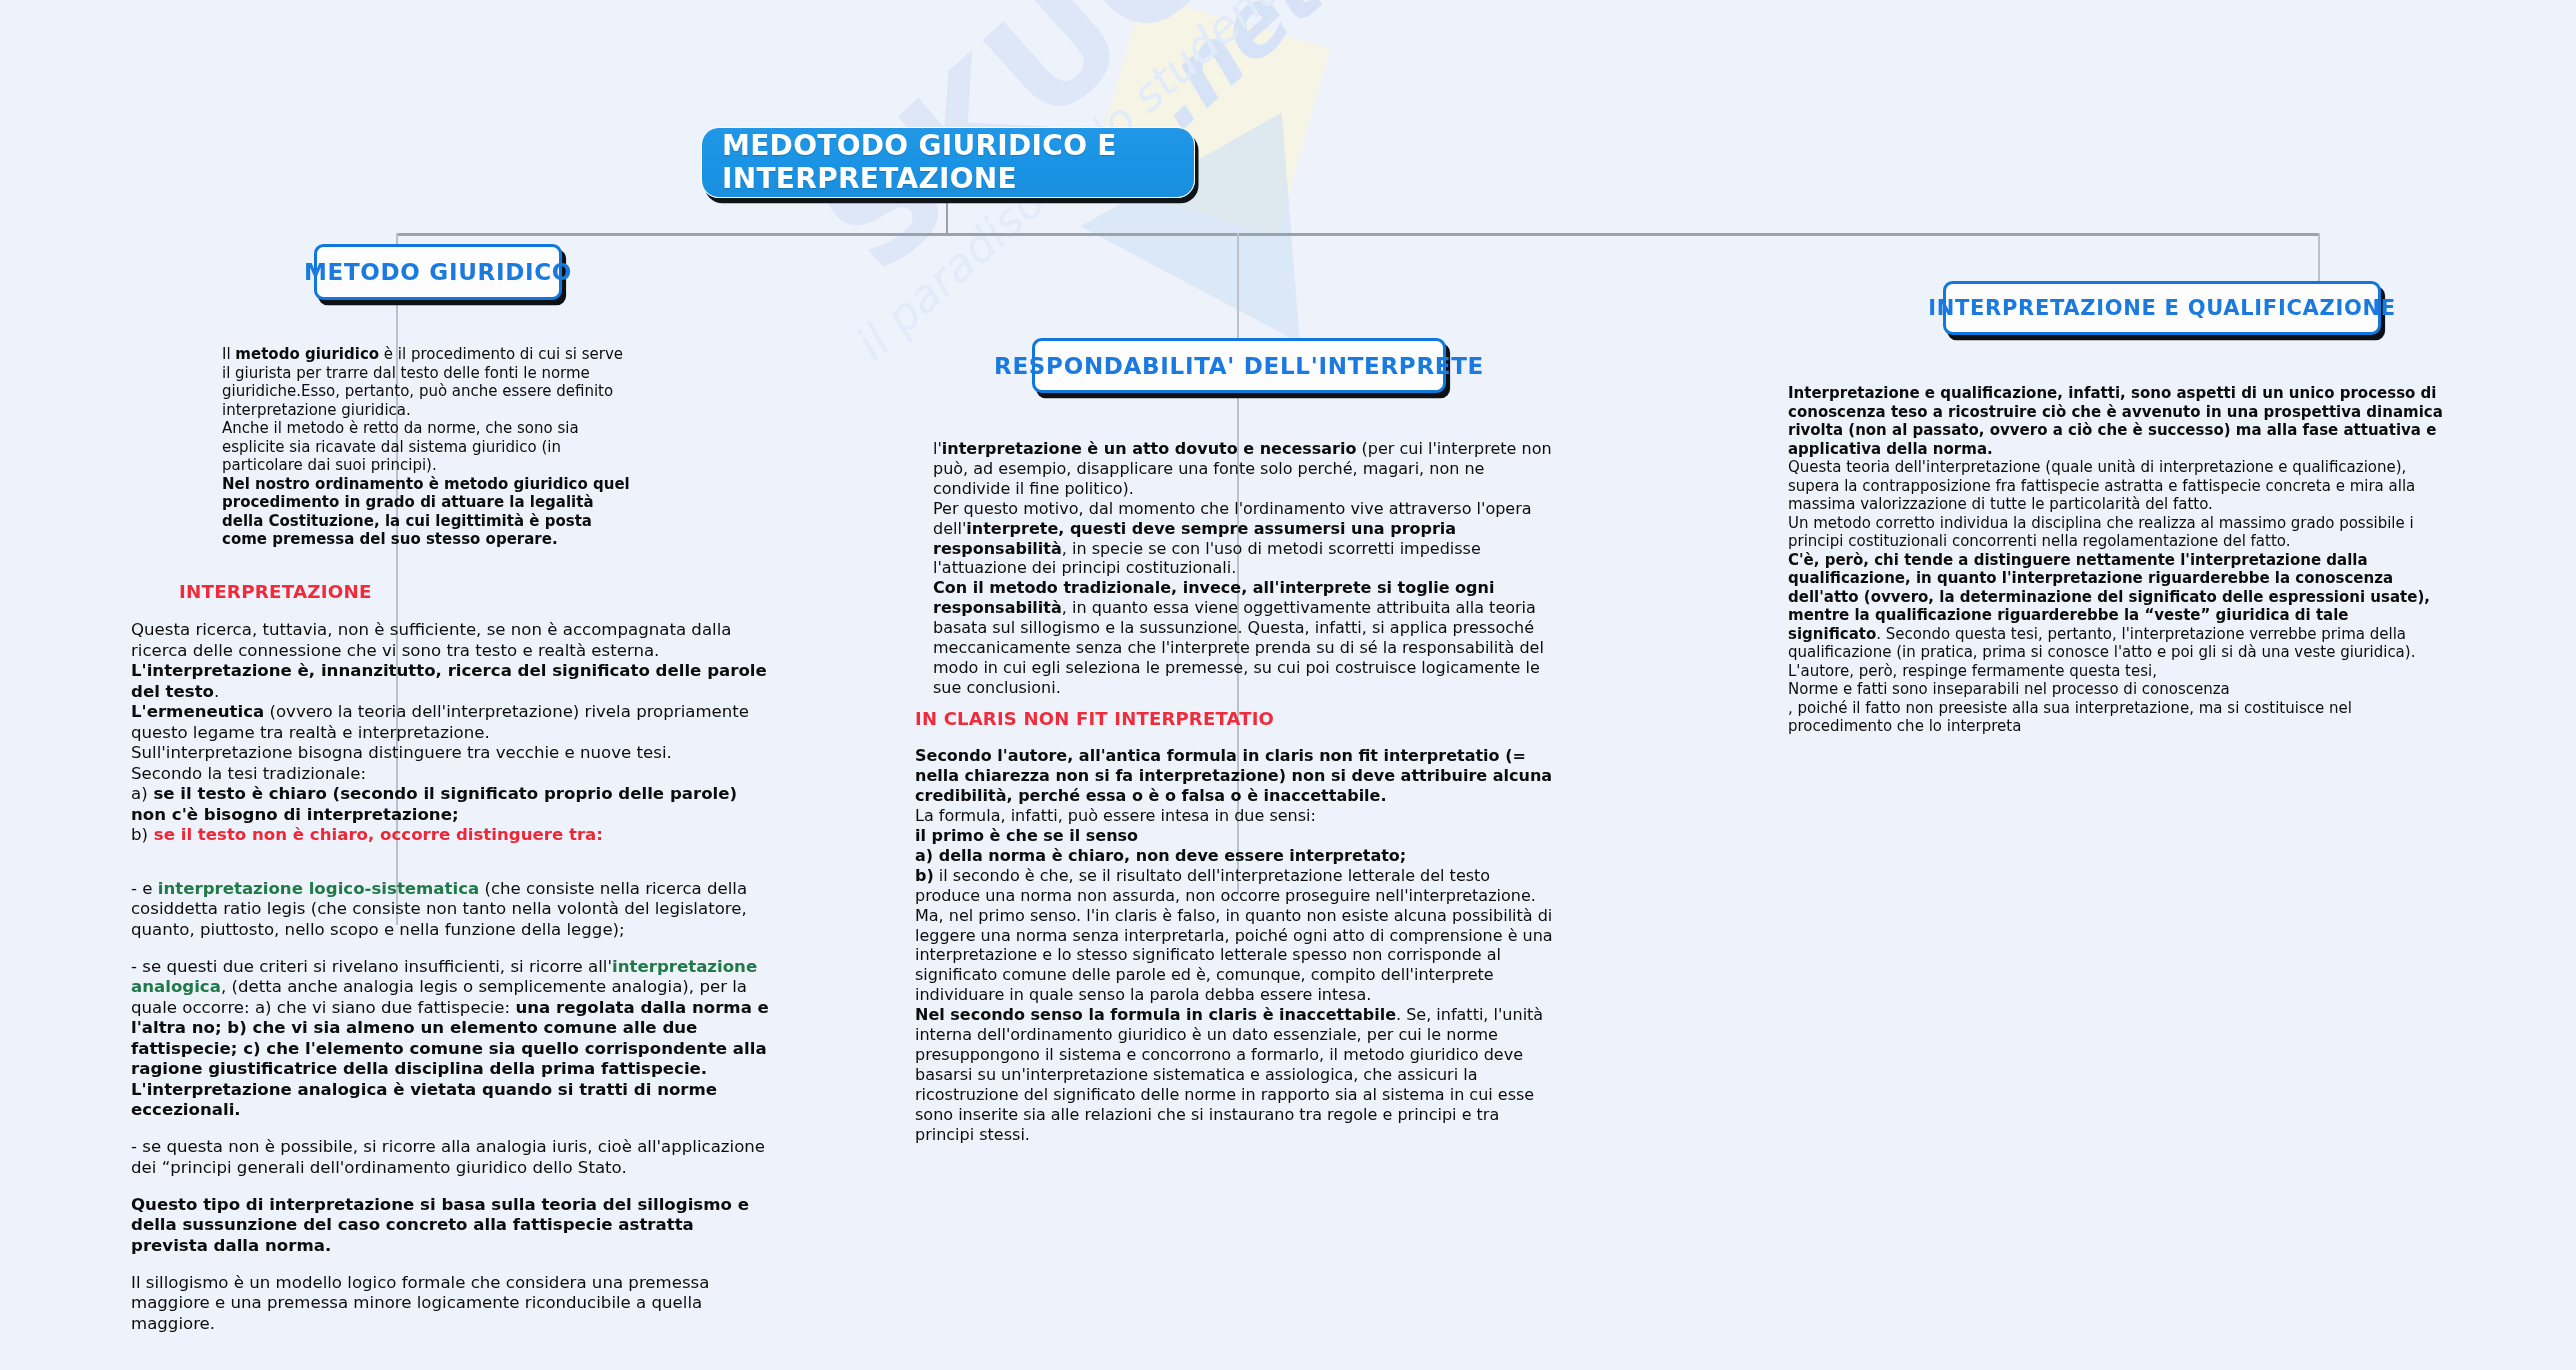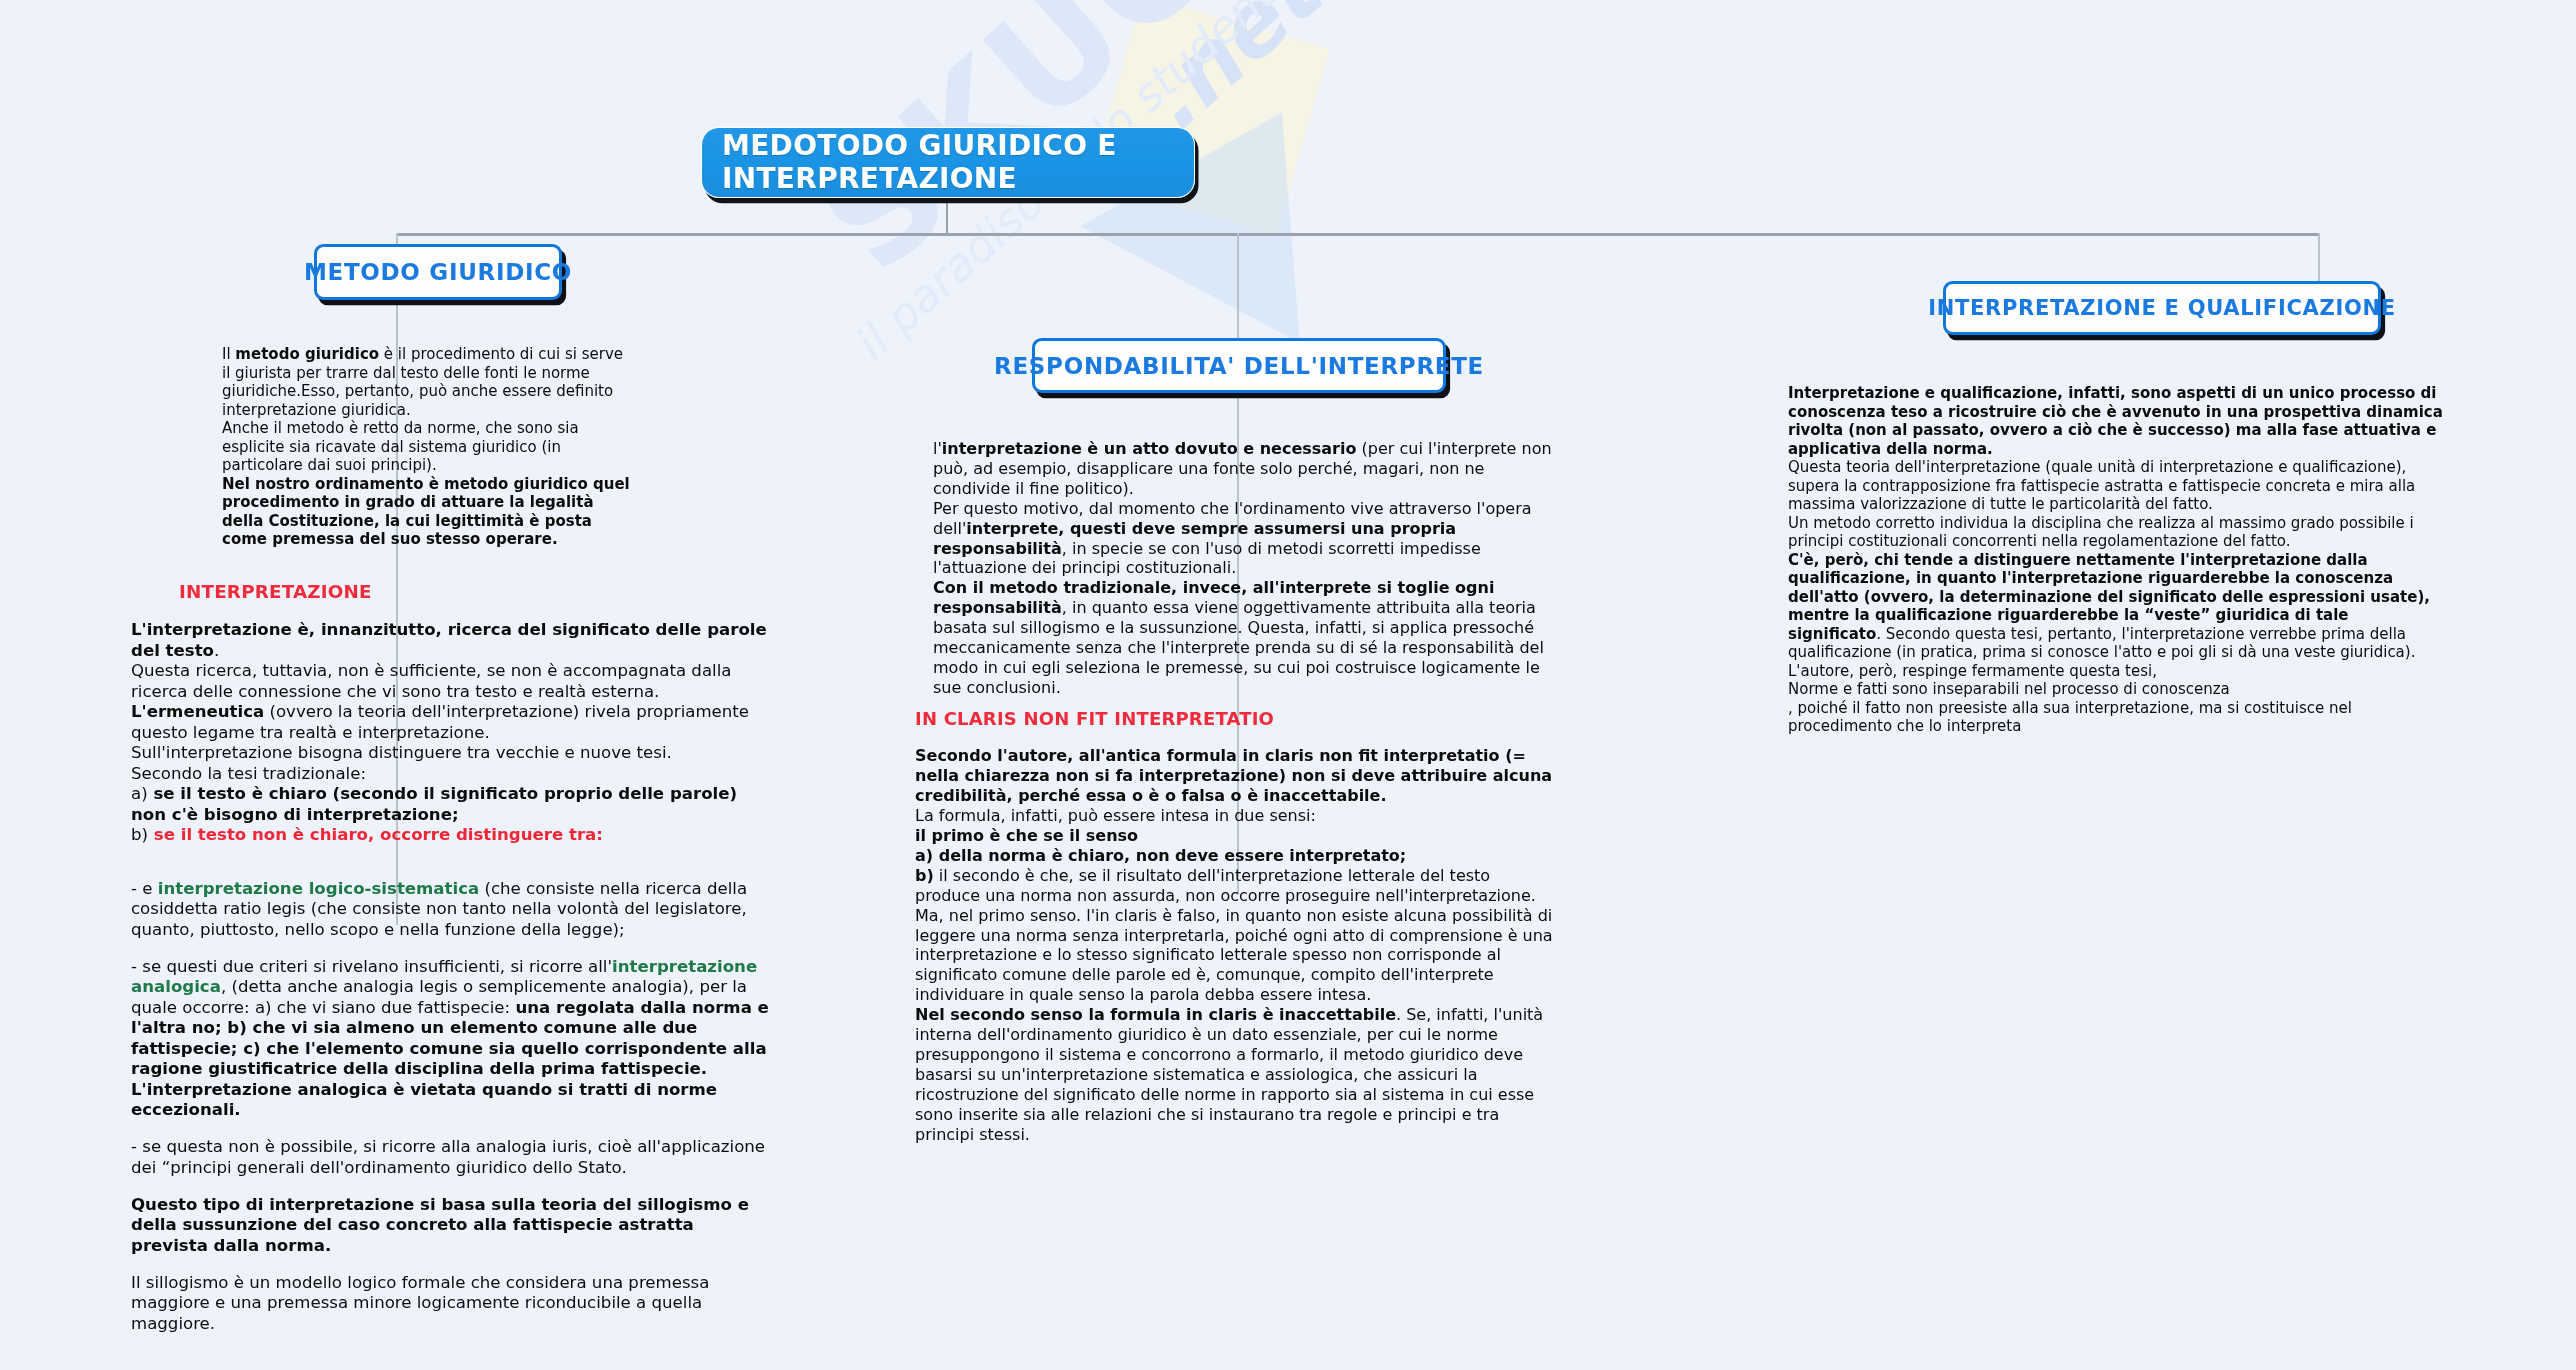--- a/index.html
+++ b/index.html
@@ -173,22 +173,22 @@
 <div class="tb" id="tb-metodo">
     <p><span>Il </span><span style="font-weight: bold;">metodo giuridico</span><span> è il procedimento di cui si serve il giurista per trarre dal testo delle fonti le norme giuridiche.Esso, pertanto, può anche essere definito interpretazione giuridica.</span></p>
     <p><span>Anche il metodo è retto da norme, che sono sia esplicite sia ricavate dal sistema giuridico (in particolare dai suoi principi).</span></p>
     <p><span style="font-weight: bold;">Nel nostro ordinamento è metodo giuridico quel procedimento in grado di attuare la legalità della Costituzione, la cui legittimità è posta come premessa del suo stesso operare.</span></p>
   </div>
 
 <div class="tb" id="tb-interpretazione">
   <div class="hdr-red">INTERPRETAZIONE</div>
   <div style="height:1em"></div>
   <div>
+      <p><span>Questa ricerca, tuttavia, non è sufficiente, se non è accompagnata dalla ricerca delle connessione che vi sono tra testo e realtà esterna.</span></p>
       <p><span style="font-weight: bold;">L'interpretazione è, innanzitutto, ricerca del significato delle parole del testo</span><span>.</span></p>
-      <p><span>Questa ricerca, tuttavia, non è sufficiente, se non è accompagnata dalla ricerca delle connessione che vi sono tra testo e realtà esterna.</span></p>
       <p><span style="font-weight: bold;">L'ermeneutica</span><span> (ovvero la teoria dell'interpretazione) rivela propriamente questo legame tra realtà e interpretazione.</span></p>
       <p><span>Sull'interpretazione bisogna distinguere tra vecchie e nuove tesi.</span></p>
       <p><span>Secondo la tesi tradizionale:</span></p>
       <p><span>a)</span><span style="font-weight: bold;">     se il testo è chiaro (secondo il significato proprio delle parole) non c'è bisogno di interpretazione;</span></p>
       <p><span>b)</span><span class="red">     se il testo non è chiaro, occorre distinguere tra:</span></p>
       <div style="height: 1em;"></div>
       <div style="height: 1em;"></div>
       <p><span>-</span><span>       e </span><span class="green">interpretazione logico-sistematica</span><span> (che consiste nella ricerca della cosiddetta ratio legis (che consiste non tanto nella volontà del legislatore, quanto, piuttosto, nello scopo e nella funzione della legge);</span></p>
       <div style="height: 1em;"></div>
       <p><span>-</span><span>       se questi due criteri si rivelano insufficienti, si ricorre all'</span><span class="green">interpretazione analogica</span><span>, (detta anche analogia legis o semplicemente analogia), per la quale occorre: a) che vi siano due fattispecie: </span><span style="font-weight: bold;">una regolata dalla norma e l'altra no; b) che vi sia almeno un elemento comune alle due fattispecie; c) che l'elemento comune sia quello corrispondente alla ragione giustificatrice della disciplina della prima fattispecie. L'interpretazione analogica è vietata quando si tratti di norme eccezionali.</span></p>

